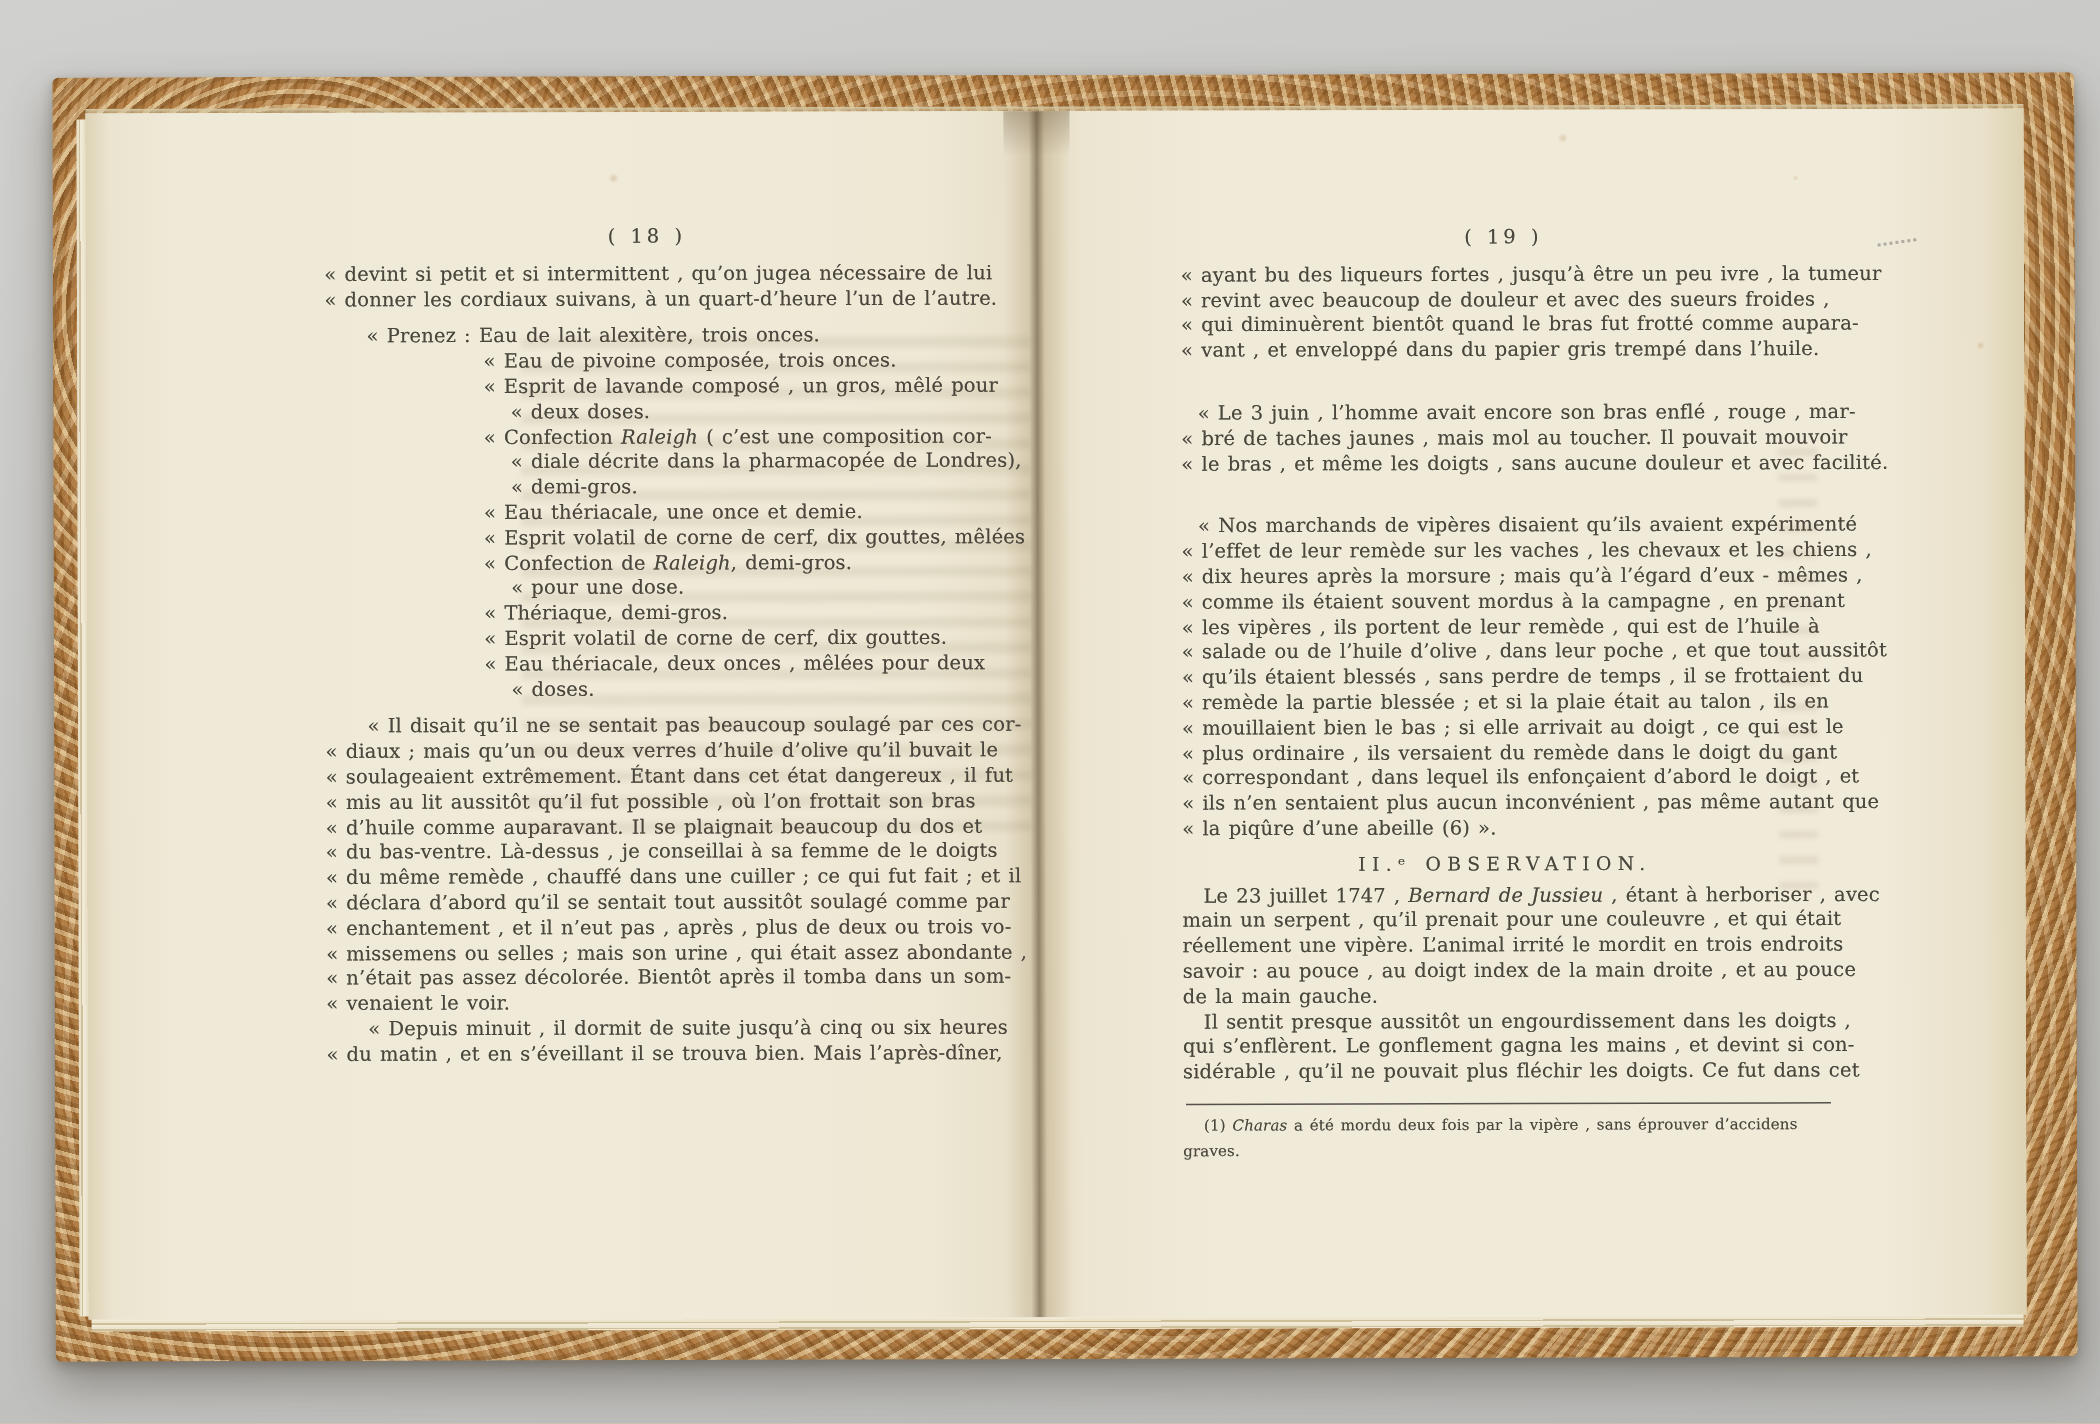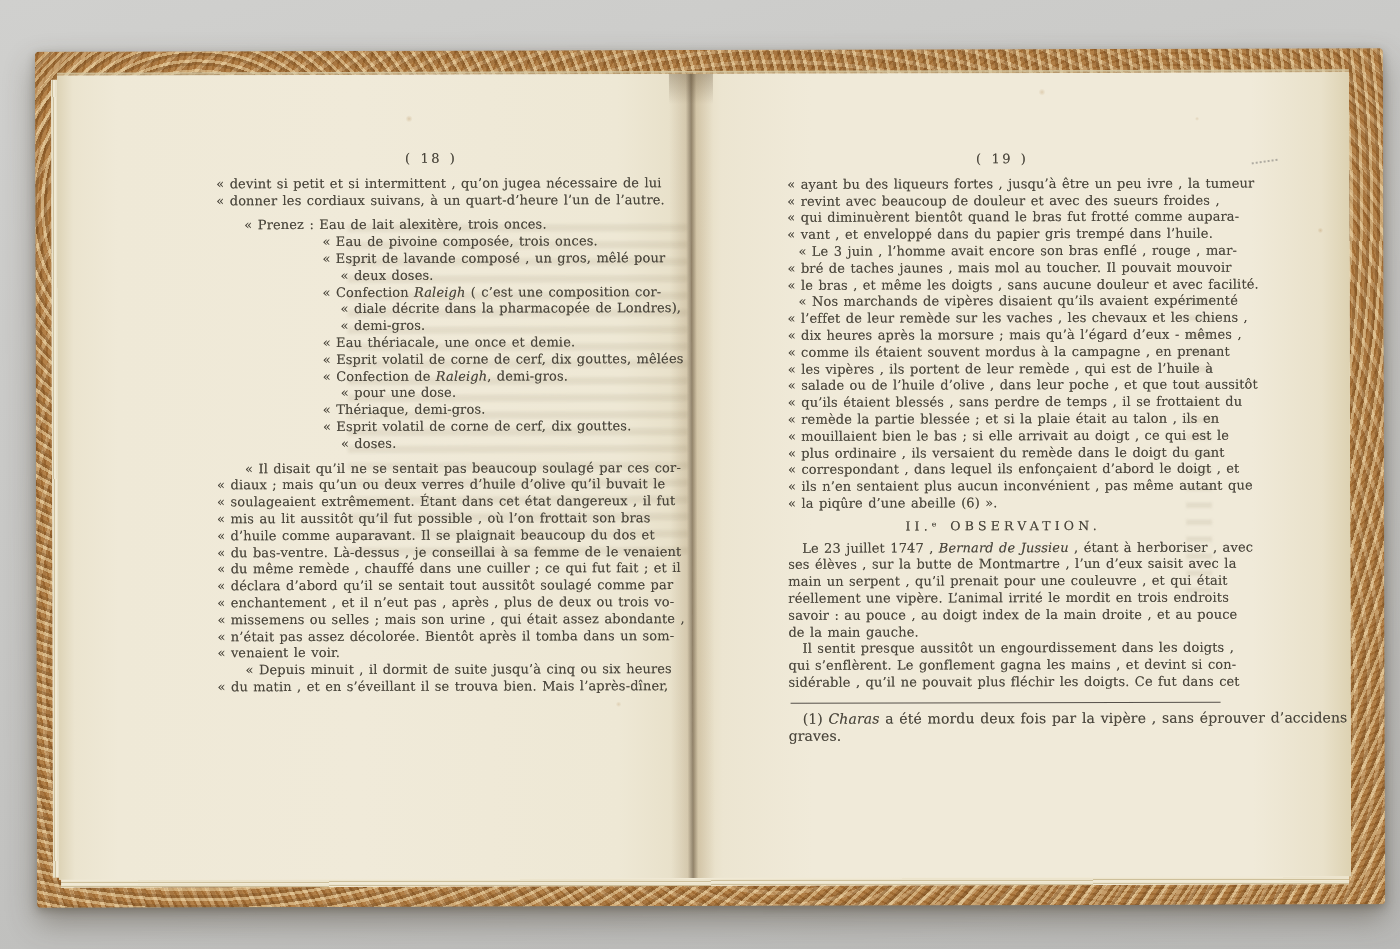--- a/index.html
+++ b/index.html
@@ -88,33 +88,33 @@
     text-shadow: 0 0 .4px rgba(74,70,60,.55);
   }
   .tc-left  { left:159px; top:76px; }
   .tc-right { left:730px; top:78px; }
 
   .pageno { display:block; width:430px; text-align:center; letter-spacing:2.5px; margin-bottom:8px; }
 
   .ln { min-height:16.8px; }
   .ln.q     { }
   .ln.pi    { text-indent:28px; }
-  .ln.qi    { text-indent:11px; }
+  .ln.qi    { text-indent:11px;margin-top:25px; }
   .ln.pi2   { text-indent:14px; }
   .ln.plain { }
   .ln.r1    { padding-left:106px; }
   .ln.r2    { padding-left:124px; }
   .ln.gap   { height:8px; min-height:8px; }
   .ln.heading {
     text-align:center; letter-spacing:4.2px; font-size:12.5px;
     padding:6px 0 5px 0; width:430px;
     font-family:"DejaVu Serif","DejaVu Sans",serif;
   }
   .ln.rule { border-top:1.3px solid #55504а; border-top:1.3px solid #55504a; margin:11px 6px 7px 2px; min-height:0; height:0; }
-  .ln.fn, .ln.fn2 { font-size:14px; line-height:16.2px; }
+  .ln.fn, .ln.fn2 { font-size:10px; line-height:16.2px; }
   .ln.fn { text-indent:14px; }
 
   i { font-style:italic; }
 </style>
 </head>
 <body>
 
 <div class="scene">
   <div class="book">
     <div class="paper">
@@ -142,28 +142,29 @@
             <div class="ln r2">« deux doses.</div>
             <div class="ln r1">« Confection <i>Raleigh</i> ( c’est une composition cor-</div>
             <div class="ln r2">« diale décrite dans la pharmacopée de Londres),</div>
             <div class="ln r2">« demi-gros.</div>
             <div class="ln r1">« Eau thériacale, une once et demie.</div>
             <div class="ln r1">« Esprit volatil de corne de cerf, dix gouttes, mêlées</div>
             <div class="ln r1">« Confection de <i>Raleigh</i>, demi-gros.</div>
             <div class="ln r2">« pour une dose.</div>
             <div class="ln r1">« Thériaque, demi-gros.</div>
             <div class="ln r1">« Esprit volatil de corne de cerf, dix gouttes.</div>
+            <div class="ln r1">« Eau thériacale, deux onces , mêlées pour deux</div>
             <div class="ln r2">« doses.</div>
             <div class="ln gap"></div>
             <div class="ln pi">« Il disait qu’il ne se sentait pas beaucoup soulagé par ces cor-</div>
             <div class="ln q">« diaux ; mais qu’un ou deux verres d’huile d’olive qu’il buvait le</div>
             <div class="ln q">« soulageaient extrêmement. Étant dans cet état dangereux , il fut</div>
             <div class="ln q">« mis au lit aussitôt qu’il fut possible , où l’on frottait son bras</div>
             <div class="ln q">« d’huile comme auparavant. Il se plaignait beaucoup du dos et</div>
-            <div class="ln q">« du bas-ventre. Là-dessus , je conseillai à sa femme de le venaient</div>
+            <div class="ln q">« du bas-ventre. Là-dessus , je conseillai à sa femme de le doigts</div>
             <div class="ln q">« du même remède , chauffé dans une cuiller ; ce qui fut fait ; et il</div>
             <div class="ln q">« déclara d’abord qu’il se sentait tout aussitôt soulagé comme par</div>
             <div class="ln q">« enchantement , et il n’eut pas , après , plus de deux ou trois vo-</div>
             <div class="ln q">« missemens ou selles ; mais son urine , qui était assez abondante ,</div>
             <div class="ln q">« n’était pas assez décolorée. Bientôt après il tomba dans un som-</div>
             <div class="ln q">« venaient le voir.</div>
             <div class="ln pi">« Depuis minuit , il dormit de suite jusqu’à cinq ou six heures</div>
             <div class="ln q">« du matin , et en s’éveillant il se trouva bien. Mais l’après-dîner,</div>
           </div>
       </div>
@@ -186,21 +187,20 @@
             <div class="ln q">« salade ou de l’huile d’olive , dans leur poche , et que tout aussitôt</div>
             <div class="ln q">« qu’ils étaient blessés , sans perdre de temps , il se frottaient du</div>
             <div class="ln q">« remède la partie blessée ; et si la plaie était au talon , ils en</div>
             <div class="ln q">« mouillaient bien le bas ; si elle arrivait au doigt , ce qui est le</div>
             <div class="ln q">« plus ordinaire , ils versaient du remède dans le doigt du gant</div>
             <div class="ln q">« correspondant , dans lequel ils enfonçaient d’abord le doigt , et</div>
             <div class="ln q">« ils n’en sentaient plus aucun inconvénient , pas même autant que</div>
             <div class="ln q">« la piqûre d’une abeille (6) ».</div>
             <div class="ln heading">II.ᵉ OBSERVATION.</div>
             <div class="ln pi2">Le 23 juillet 1747 , <i>Bernard de Jussieu</i> , étant à herboriser , avec</div>
-            <div class="ln plain">ses élèves , sur la butte de Montmartre , l’un d’eux saisit avec la</div>
             <div class="ln plain">main un serpent , qu’il prenait pour une couleuvre , et qui était</div>
             <div class="ln plain">réellement une vipère. L’animal irrité le mordit en trois endroits</div>
             <div class="ln plain">savoir : au pouce , au doigt index de la main droite , et au pouce</div>
             <div class="ln plain">de la main gauche.</div>
             <div class="ln pi2">Il sentit presque aussitôt un engourdissement dans les doigts ,</div>
             <div class="ln plain">qui s’enflèrent. Le gonflement gagna les mains , et devint si con-</div>
             <div class="ln plain">sidérable , qu’il ne pouvait plus fléchir les doigts. Ce fut dans cet</div>
             <div class="ln rule"></div>
             <div class="ln fn">(1) <i>Charas</i> a été mordu deux fois par la vipère , sans éprouver d’accidens</div>
             <div class="ln fn2">graves.</div>

